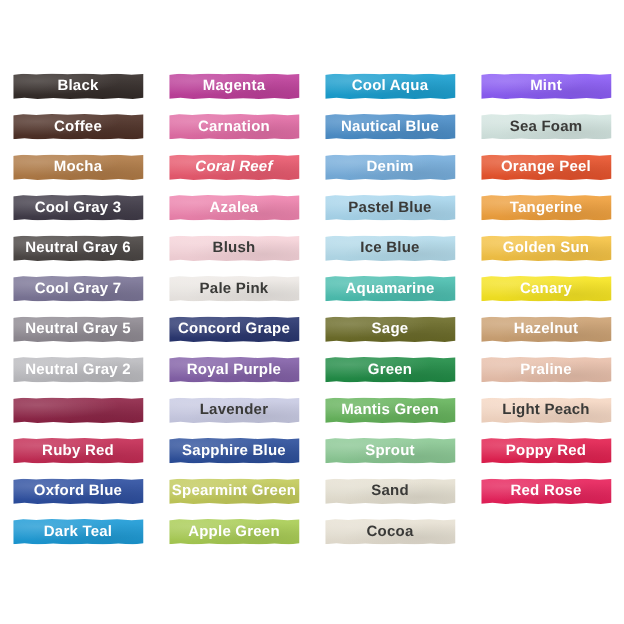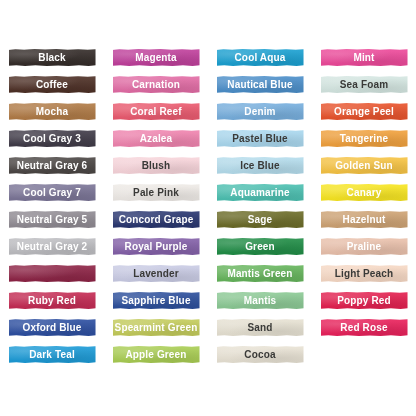--- a/index.html
+++ b/index.html
@@ -86,21 +86,21 @@
         <div class="swatch" style="background-color: rgb(191, 63, 155);">
           <span class="swatch-label" style="color: rgb(255, 255, 255);">Magenta</span>
         </div>
       </div>
       <div class="swatch-cell">
         <div class="swatch" style="background-color: rgb(25, 159, 208);">
           <span class="swatch-label" style="color: rgb(255, 255, 255);">Cool Aqua</span>
         </div>
       </div>
       <div class="swatch-cell">
-        <div class="swatch" style="background-color: #ec4899;">
+        <div class="swatch" style="background-color: #8b5cf6;">
           <span class="swatch-label" style="color: rgb(255, 255, 255);">Mint</span>
         </div>
       </div>
       <div class="swatch-cell">
         <div class="swatch" style="background-color: rgb(77, 47, 37);">
           <span class="swatch-label" style="color: rgb(255, 255, 255);">Coffee</span>
         </div>
       </div>
       <div class="swatch-cell">
         <div class="swatch" style="background-color: rgb(226, 108, 165);">
@@ -117,21 +117,21 @@
           <span class="swatch-label" style="color: rgb(58, 58, 56);">Sea Foam</span>
         </div>
       </div>
       <div class="swatch-cell">
         <div class="swatch" style="background-color: rgb(176, 122, 69);">
           <span class="swatch-label" style="color: rgb(255, 255, 255);">Mocha</span>
         </div>
       </div>
       <div class="swatch-cell">
         <div class="swatch" style="background-color: rgb(234, 89, 110);">
-          <span class="swatch-label" style="color: rgb(255, 255, 255);">Coral Reef</span>
+          <span class="swatch-label" style="color: rgb(255, 255, 255); font-style: italic;">Coral Reef</span>
         </div>
       </div>
       <div class="swatch-cell">
         <div class="swatch" style="background-color: rgb(118, 174, 221);">
           <span class="swatch-label" style="color: rgb(255, 255, 255);">Denim</span>
         </div>
       </div>
       <div class="swatch-cell">
         <div class="swatch" style="background-color: rgb(232, 82, 43);">
           <span class="swatch-label" style="color: rgb(255, 255, 255);">Orange Peel</span>
@@ -262,21 +262,21 @@
           <span class="swatch-label" style="color: rgb(255, 255, 255);">Ruby Red</span>
         </div>
       </div>
       <div class="swatch-cell">
         <div class="swatch" style="background-color: rgb(43, 78, 155);">
           <span class="swatch-label" style="color: rgb(255, 255, 255);">Sapphire Blue</span>
         </div>
       </div>
       <div class="swatch-cell">
         <div class="swatch" style="background-color: rgb(139, 201, 148);">
-          <span class="swatch-label" style="color: rgb(255, 255, 255);">Mantis</span>
+          <span class="swatch-label" style="color: rgb(255, 255, 255);">Sprout</span>
         </div>
       </div>
       <div class="swatch-cell">
         <div class="swatch" style="background-color: rgb(227, 31, 79);">
           <span class="swatch-label" style="color: rgb(255, 255, 255);">Poppy Red</span>
         </div>
       </div>
       <div class="swatch-cell">
         <div class="swatch" style="background-color: rgb(44, 78, 160);">
           <span class="swatch-label" style="color: rgb(255, 255, 255);">Oxford Blue</span>

